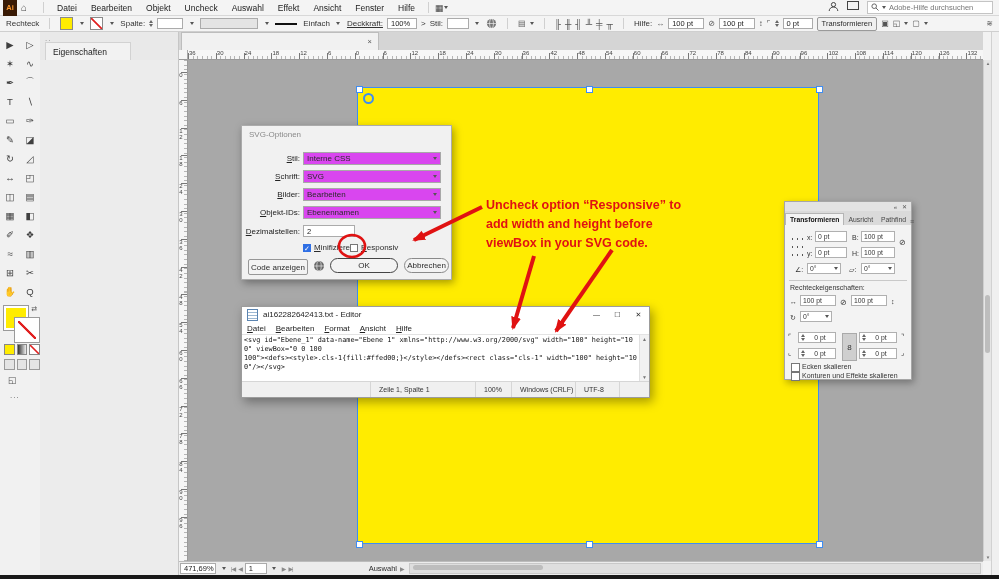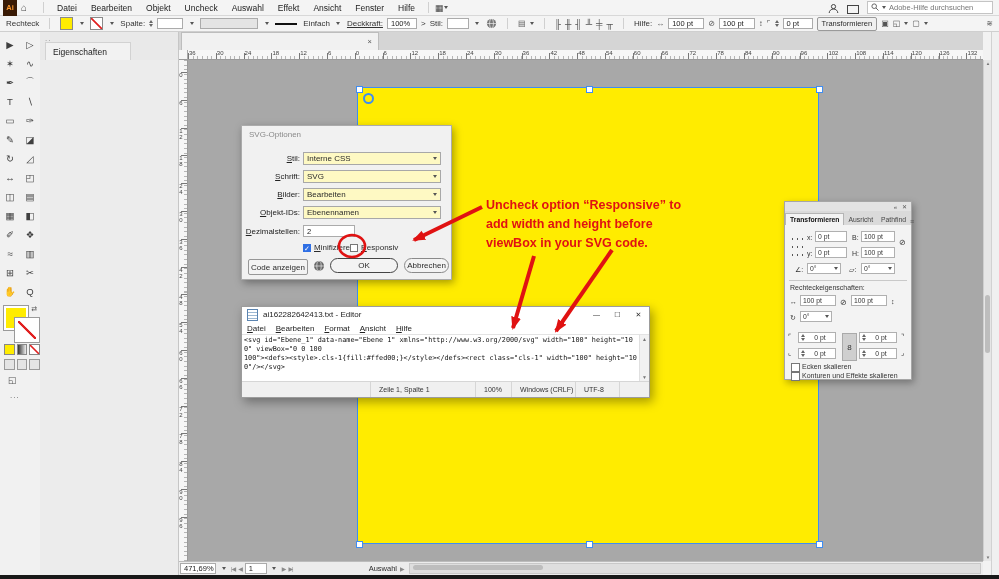--- a/index.html
+++ b/index.html
@@ -7,21 +7,21 @@
        font-family:"Liberation Sans",sans-serif;color:#2b2b2b;-webkit-font-smoothing:antialiased}
   .abs{position:absolute}
   
   #menubar{left:0;top:0;width:999px;height:15px;background:#f4f4f4;border-bottom:1px solid #d8d8d8;
            display:flex;align-items:center;font-size:8.5px;z-index:3}
   #ai-logo{width:14px;height:24px;background:#3a1b05;color:#ff9a2e;font-size:7.5px;font-weight:bold;
            display:flex;align-items:center;justify-content:center;margin:0 4px 0 3px}
   #home-icon{font-size:10px;color:#444;margin-right:10px}
   .vsep{width:1px;height:11px;background:#d0d0d0;margin:0 6px}
   #menu-items span{padding:0 7px;color:#222;cursor:default}
-  #mb-right{margin-left:auto;display:flex;align-items:flex-end;gap:8px;padding-right:6px}
+  #mb-right{margin-left:auto;display:flex;align-items:flex-start;gap:8px;padding-right:6px}
   #search-box{width:118px;height:11px;background:#fff;border:1px solid #c4c4c4;display:flex;align-items:center;
               font-size:7.5px;color:#777;gap:3px;padding:0 3px}
   .micon{display:inline-flex;align-items:center;justify-content:center;color:#444}
   
   #controlbar{left:0;top:16px;width:999px;height:16px;background:#f4f4f4;border-bottom:1px solid #cfcfcf;
               display:flex;align-items:center;font-size:8px;gap:4px;padding-left:6px;box-sizing:border-box;z-index:3}
   .fld{background:#fff;border:1px solid #ababab;height:11px;font-size:7.5px;display:inline-flex;
        align-items:center;padding:0 3px;color:#222;box-sizing:border-box}
   .dd{width:0;height:0;border-left:2.5px solid transparent;border-right:2.5px solid transparent;
       border-top:3.5px solid #555;display:inline-block}
@@ -99,21 +99,21 @@
   #artboard{left:358px;top:88px;width:460px;height:455px;background:#ffec00;outline:1px solid #3f8df2;z-index:1}
   .handle{position:absolute;width:5px;height:5px;background:#fff;border:1px solid #3f8df2;z-index:2}
   #target-ring{left:363px;top:93px;width:7px;height:7px;border:2px solid #3f8df2;border-radius:50%;z-index:2}
   
   #svg-dialog{left:241px;top:125px;width:209px;height:153px;background:#f1f1f1;border:1px solid #ababab;
               box-shadow:2px 3px 8px rgba(0,0,0,.35);z-index:10;font-size:8px}
   #svg-dialog .dtitle{position:absolute;left:7px;top:4px;color:#8a8a8a}
   .drow-label{position:absolute;width:58px;text-align:right;color:#222}
   .mn{display:inline-block}
   .mn::first-letter{text-decoration:underline}
-  .dselect{position:absolute;left:61px;width:138px;height:13px;background:#fef9c3;border:1px solid #a8a8a8;
+  .dselect{position:absolute;left:61px;width:138px;height:13px;background:#d946ef;border:1px solid #a8a8a8;
            display:flex;align-items:center;padding-left:3px;box-sizing:border-box;justify-content:space-between}
   .dselect .dd{margin-right:3px}
   #dec-input{position:absolute;left:61px;top:99px;width:52px;height:12px}
   .cb{width:8px;height:8px;border:1px solid #777;background:#fff;display:inline-block;box-sizing:border-box}
   .cb.checked{background:#2f6fe4;border-color:#2f6fe4;color:#fff;font-size:7px;line-height:7px;text-align:center}
   #dlg-btn-code{position:absolute;left:6px;top:133px;width:58px;height:14px;border:1px solid #979797;background:#f3f3f3;
                 border-radius:2px;display:flex;align-items:center;justify-content:center}
   #dlg-globe{position:absolute;left:70px;top:133px;width:14px;height:14px;display:flex;align-items:center;justify-content:center}
   .pill{position:absolute;top:132px;height:15px;border-radius:8px;background:#f3f3f3;display:flex;align-items:center;
         justify-content:center;box-sizing:border-box}

